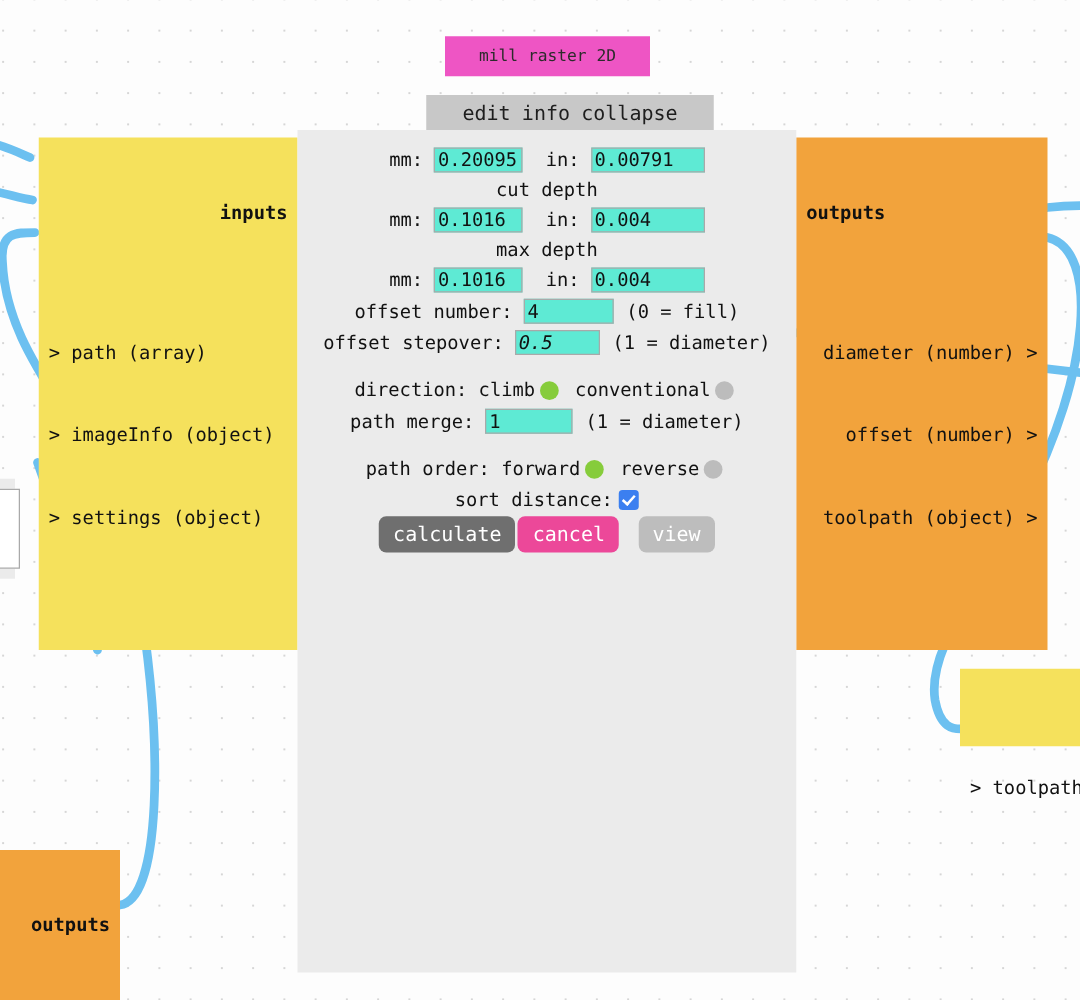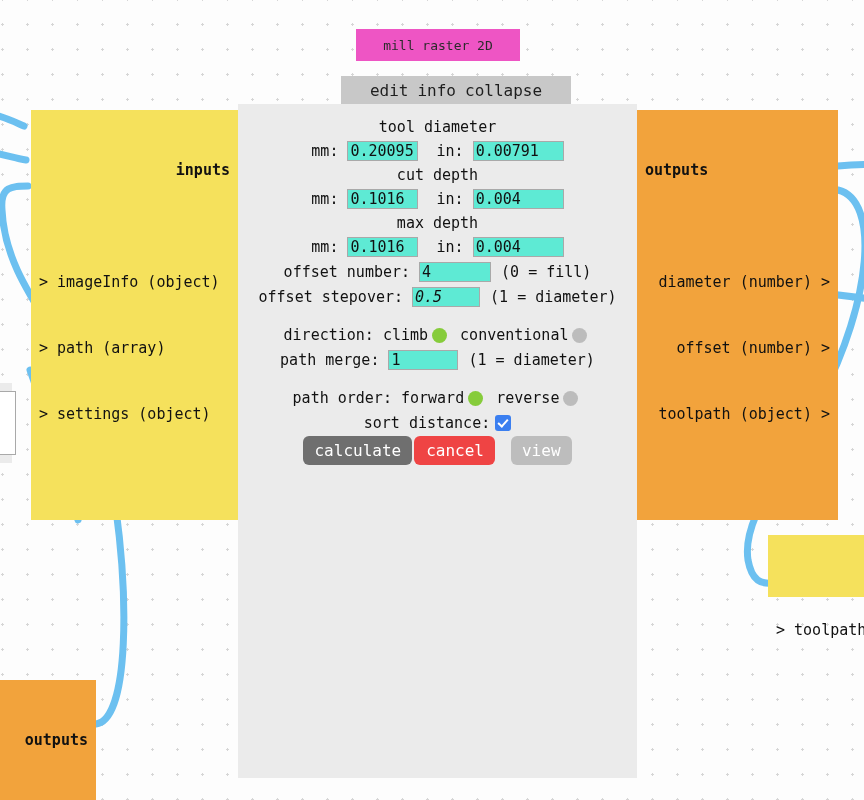--- a/index.html
+++ b/index.html
@@ -127,21 +127,21 @@
   .btn {
     font-family: "DejaVu Sans Mono", monospace;
     font-size: 16px;
     border: none;
     border-radius: 6px;
     padding: 5px 11px;
     color: #fff;
     cursor: pointer;
   }
   .btn.calculate { background: #6f6f6f; }
-  .btn.cancel    { background: #ef4444; padding-left: 12px; }
+  .btn.cancel    { background: #ec4899; padding-left: 12px; }
   .btn.view      { background: #bdbdbd; margin-left: 14px; }
 
   .gap-block { height: 13px; }
 
   
   .port-node {
     position: absolute;
     font-size: 15px;
     line-height: 22px;
     color: #111;
@@ -206,22 +206,22 @@
     </g>
   </svg>
 
   <div id="stub-panel">
     <div class="inner"></div>
   </div>
 
   <div id="node-inputs" class="port-node yellow">
     <div class="hdr">inputs</div>
     <div class="rows">
+      <div>&gt; path (array)</div>
       <div>&gt; imageInfo (object)</div>
-      <div>&gt; path (array)</div>
       <div>&gt; settings (object)</div>
     </div>
   </div>
 
   <div id="node-outputs" class="port-node orange">
     <div class="hdr">outputs</div>
     <div style="text-align:right;">
       <div>diameter (number) &gt;</div>
       <div>offset (number) &gt;</div>
       <div>toolpath (object) &gt;</div>
@@ -233,21 +233,20 @@
     <div>settings &gt;</div>
   </div>
 
   <div id="node-toolpath-in" class="port-node yellow">
     <div>&gt; toolpath</div>
   </div>
 
   <div class="node-panel">
     <div class="form">
 
-      <div class="center-label">tool diameter</div>
       <div class="row">
         <span class="lbl">mm:</span>
         <span>&nbsp;</span>
         <input class="in-mm" type="text" value="0.20095" style="">
         <span>&nbsp;&nbsp;</span>
         <span class="lbl">in:</span>
         <span>&nbsp;</span>
         <input class="in-inch" type="text" value="0.00791" style="">
       </div>
 

